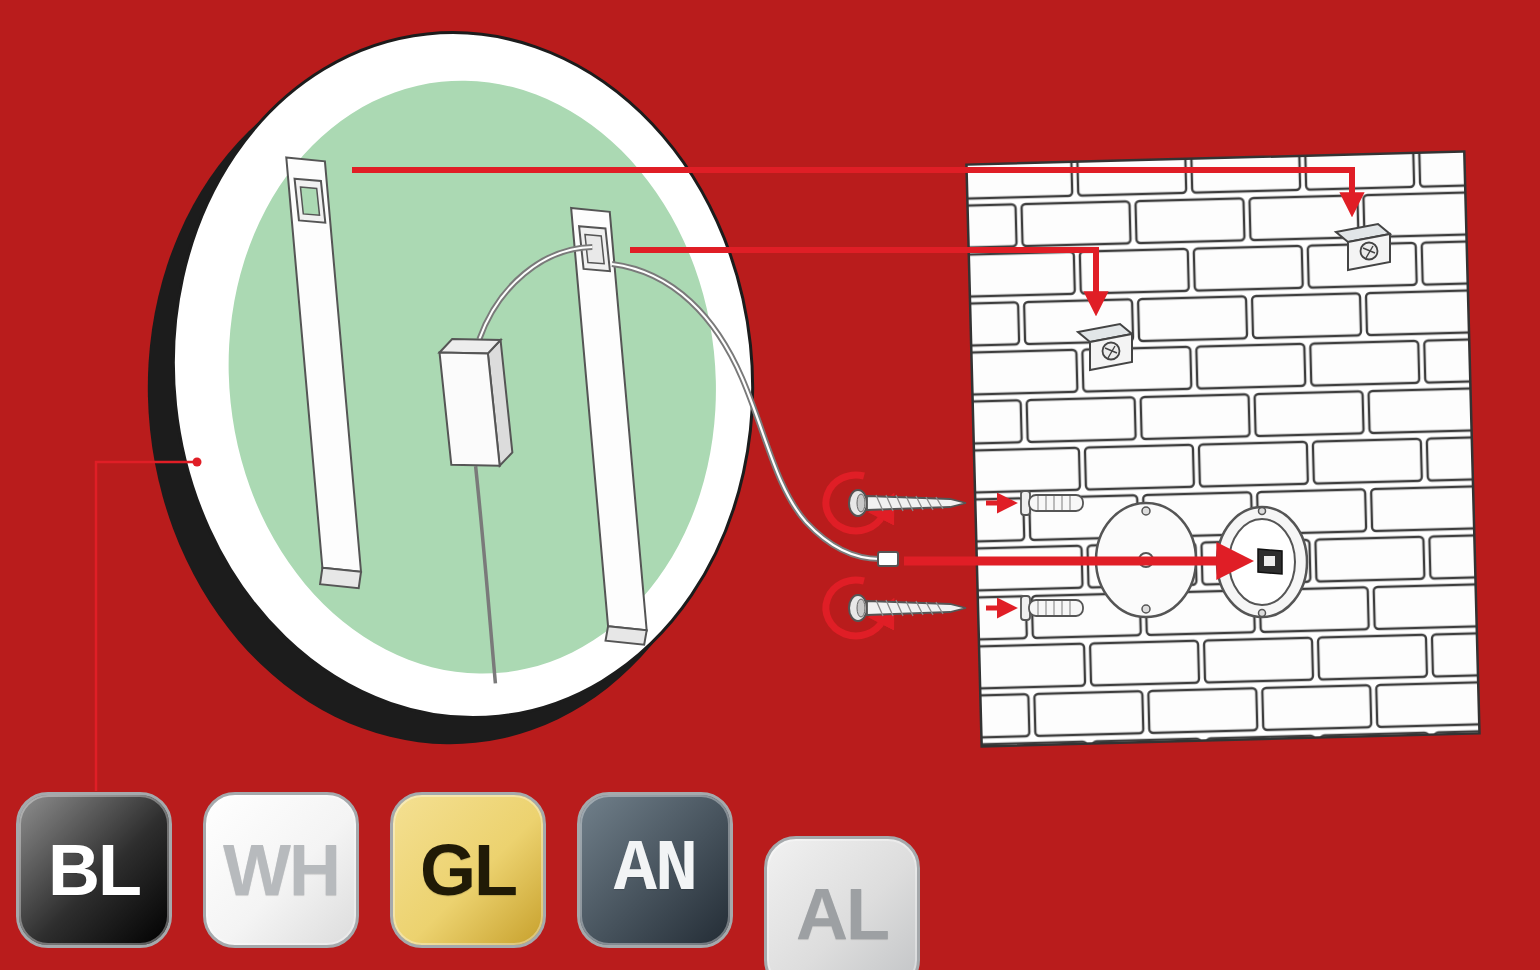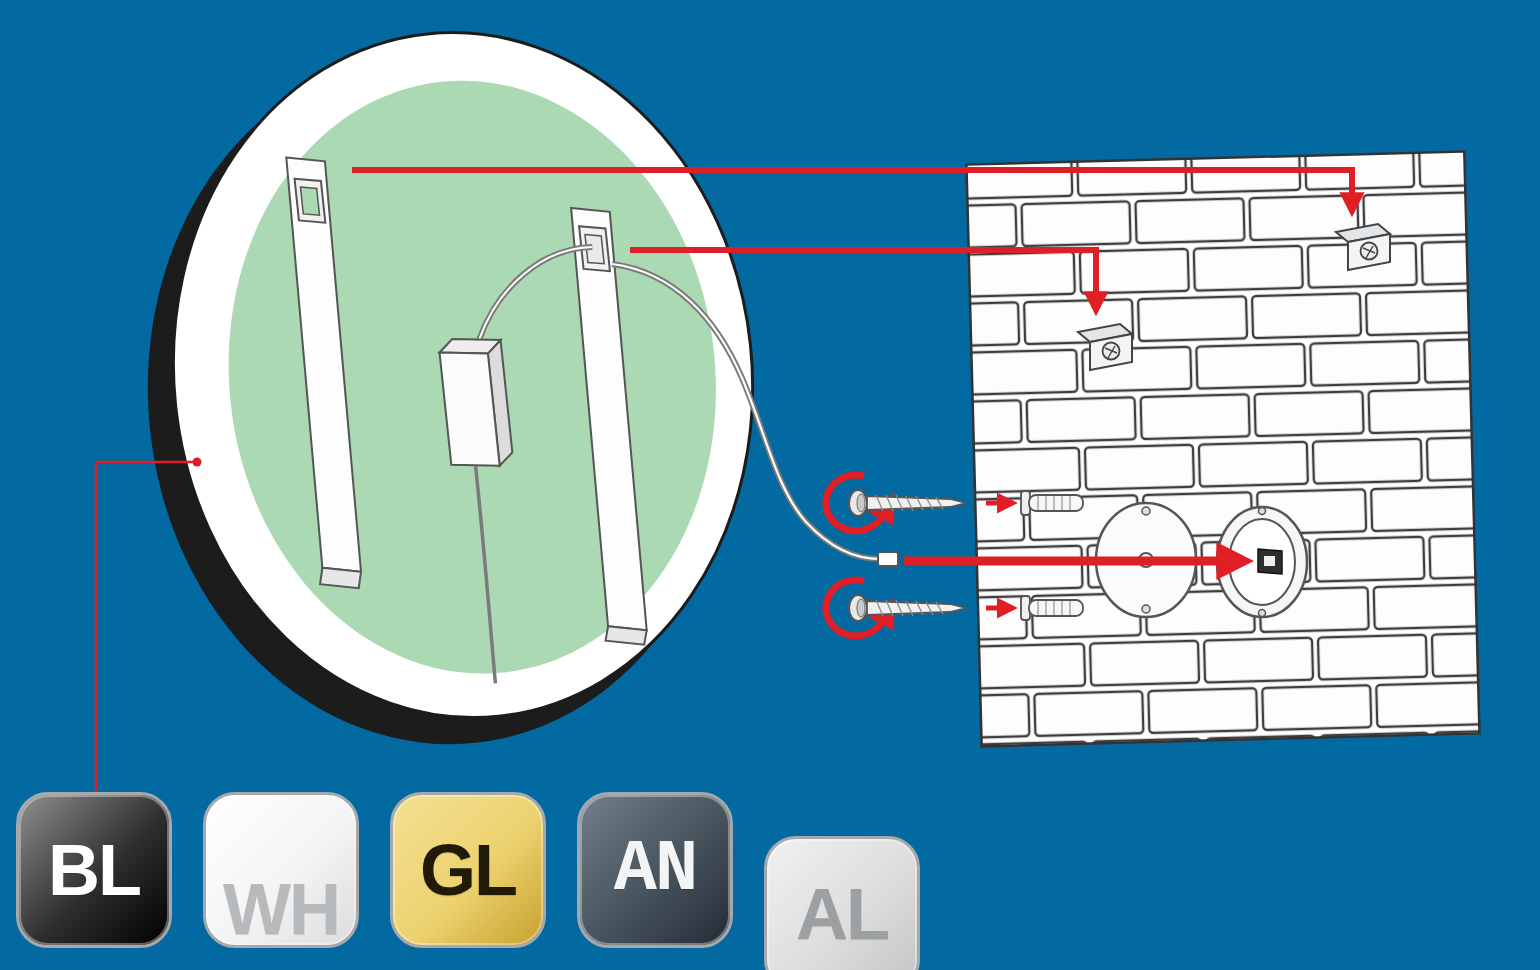--- a/index.html
+++ b/index.html
@@ -1,16 +1,16 @@
 <!DOCTYPE html>
 <html><head>
 <meta charset="utf-8">
 <style>
   html,body{margin:0;padding:0;background:#ffffff;}
-  .stage{position:relative;width:1540px;height:970px;background:#0369a1;overflow:hidden;
+  .stage{position:relative;width:1540px;height:970px;background:#b91c1c;overflow:hidden;
          font-family:"Liberation Sans", sans-serif;}
   .stage svg{position:absolute;left:0;top:0;}
   .badges{position:absolute;left:16px;top:792px;display:flex;gap:31px;}
   .badge{width:150px;height:150px;border-radius:32px;border:3px solid #a5a9ac;
          display:flex;align-items:center;justify-content:center;
          box-shadow:inset 0 0 0 2px rgba(255,255,255,.35);}
   .badge-code{font-weight:bold;font-size:72px;letter-spacing:-2px;line-height:1;
               text-shadow:0 1px 1px rgba(0,0,0,.15);}
 </style>
 </head>
@@ -118,21 +118,21 @@
   <g>
     <circle cx="197" cy="462" r="4.5" fill="#e01e26"></circle>
     <path d="M197,462 L96,462 L96,791" fill="none" stroke="#e01e26" stroke-width="2.5"></path>
   </g>
 </svg>
 
 <div class="badges">
   <div class="badge" style="background: linear-gradient(135deg, rgb(143, 143, 143) 0%, rgb(46, 46, 46) 55%, rgb(0, 0, 0) 100%); color: rgb(255, 255, 255);">
     <span class="badge-code">BL</span>
   </div>
-  <div class="badge" style="background: linear-gradient(135deg, rgb(255, 255, 255) 0%, rgb(244, 244, 244) 55%, rgb(220, 220, 220) 100%); color: rgb(183, 186, 189); align-items: flex-end;">
+  <div class="badge" style="background: linear-gradient(135deg, rgb(255, 255, 255) 0%, rgb(244, 244, 244) 55%, rgb(220, 220, 220) 100%); color: rgb(183, 186, 189);">
     <span class="badge-code">WH</span>
   </div>
   <div class="badge" style="background: linear-gradient(135deg, rgb(244, 224, 146) 0%, rgb(236, 210, 111) 55%, rgb(199, 160, 44) 100%); color: rgb(32, 26, 6);">
     <span class="badge-code">GL</span>
   </div>
   <div class="badge" style="background: linear-gradient(135deg, rgb(113, 128, 139) 0%, rgb(70, 82, 92) 55%, rgb(35, 44, 53) 100%); color: rgb(242, 244, 245); font-family: Liberation Mono, monospace;">
     <span class="badge-code">AN</span>
   </div>
   <div class="badge" style="background: linear-gradient(135deg, rgb(241, 241, 241) 0%, rgb(221, 221, 221) 55%, rgb(194, 196, 198) 100%); color: rgb(157, 160, 163); margin-top: 44px;">
     <span class="badge-code">AL</span>

